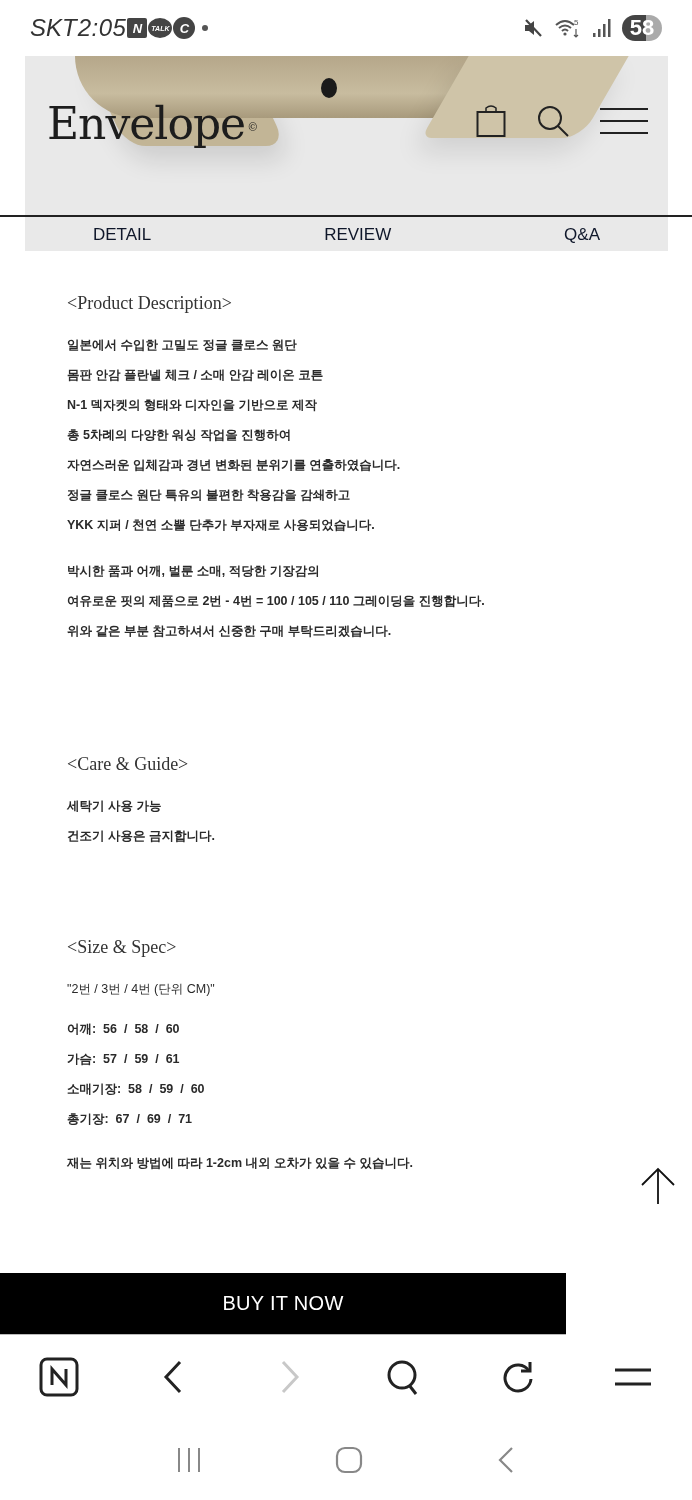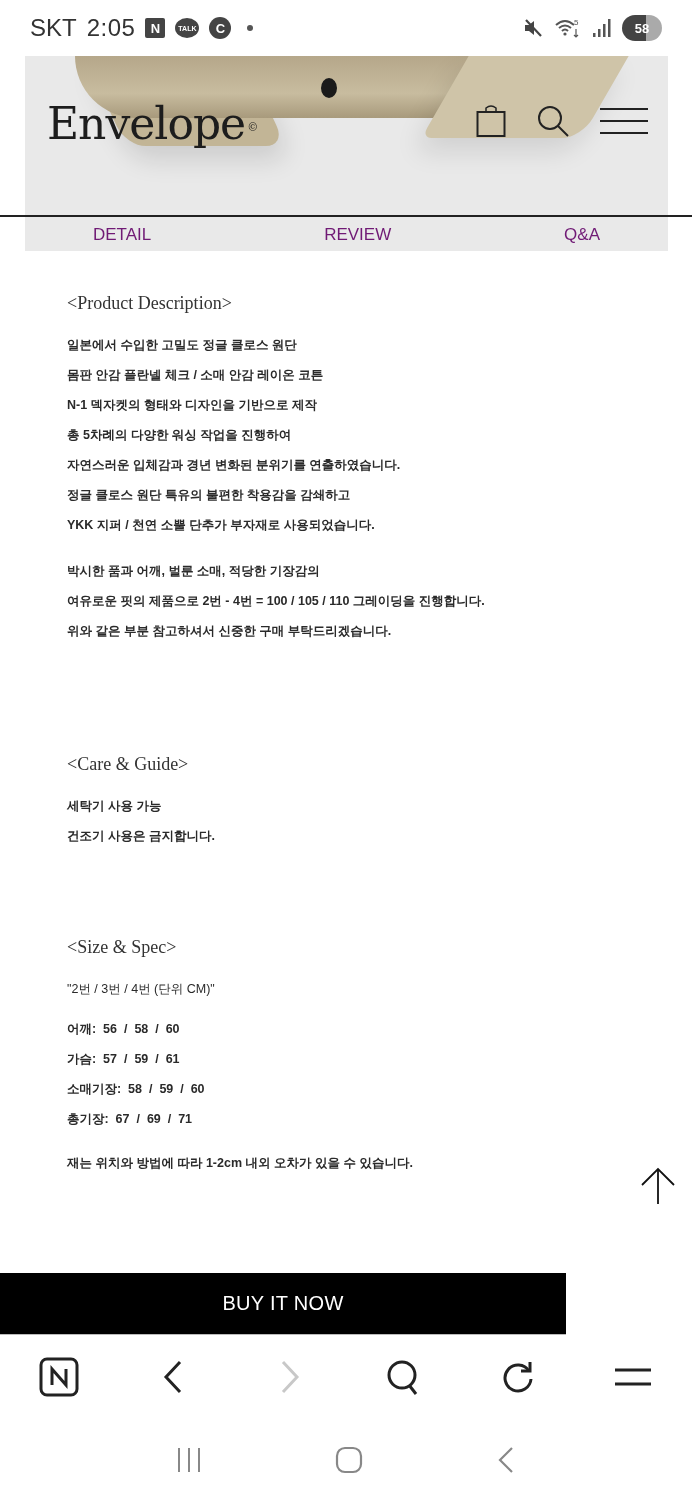--- a/index.html
+++ b/index.html
@@ -1,39 +1,39 @@
 <!DOCTYPE html>
 <html><head>
 <meta charset="utf-8">
 <style>
   * { box-sizing: border-box; margin: 0; padding: 0; }
   html, body { width: 692px; height: 1500px; background: #ffffff; overflow: hidden; }
   body { position: relative; font-family: "Liberation Sans", "DejaVu Sans", sans-serif; color: #222; }
 
   
   .status-bar { position: absolute; top: 0; left: 0; width: 692px; height: 56px; background: #fff; display: flex; align-items: center; padding: 0 30px; }
-  .status-left { display: flex; align-items: center; gap: 10px; font-size: 24px; color: #333; }
+  .status-left { display: flex; align-items: center; gap: 1px; font-size: 24px; color: #333; font-style: italic; }
   .status-time { font-size: 24px; letter-spacing: 0.5px; }
   .notif-n { width: 20px; height: 20px; background: #444; color: #fff; font-size: 13px; font-weight: bold; display: flex; align-items: center; justify-content: center; border-radius: 2px; }
   .notif-talk { width: 24px; height: 20px; background: #444; color: #fff; font-size: 7px; font-weight: bold; display: flex; align-items: center; justify-content: center; border-radius: 50%; }
   .notif-c { width: 22px; height: 22px; background: #444; color: #fff; font-size: 13px; font-weight: bold; display: flex; align-items: center; justify-content: center; border-radius: 50%; }
   .notif-dot { width: 6px; height: 6px; background: #555; border-radius: 50%; margin-left: 6px; }
   .status-right { margin-left: auto; display: flex; align-items: center; gap: 10px; }
-  .battery { width: 40px; height: 26px; border-radius: 13px; background: linear-gradient(90deg, #444 0 60%, #aaa 60% 100%); color: #fff; font-size: 13px; font-weight: bold; display: flex; align-items: center; justify-content: center; }
+  .battery { width: 40px; height: 26px; border-radius: 13px; background: linear-gradient(90deg, #444 0 60%, #aaa 60% 100%); color: #fff; font-size: 22px; font-weight: bold; display: flex; align-items: center; justify-content: center; }
 
   
   .site-header { position: absolute; top: 56px; left: 25px; width: 643px; height: 195px; background: #e9e9e9; overflow: hidden; }
   .jacket { position: absolute; top: 0; left: 50px; width: 520px; height: 62px; background: linear-gradient(180deg, #b5a78a 0%, #c8bc9f 60%, #a89a7c 100%); border-radius: 0 0 60px 80px; }
   .jacket-flap-l { position: absolute; top: 0; left: 80px; width: 160px; height: 90px; background: #c2b596; transform: skewX(25deg); border-radius: 0 0 20px 20px; box-shadow: 0 14px 24px rgba(0,0,0,0.12); }
   .jacket-flap-r { position: absolute; top: 0; left: 420px; width: 160px; height: 82px; background: #cfc4a8; transform: skewX(-30deg); border-radius: 0 0 20px 10px; box-shadow: 0 14px 24px rgba(0,0,0,0.10); }
   .jacket-button { position: absolute; top: 22px; left: 296px; width: 16px; height: 20px; border-radius: 50%; background: #1a1a1a; }
   .logo { position: absolute; top: 42px; left: 22px; font-family: "DejaVu Serif", "Liberation Serif", serif; font-size: 44px; color: #1d1d1d; letter-spacing: -1px; }
   .logo-mark { font-size: 11px; vertical-align: middle; margin-left: 2px; }
   .hdr-icons { position: absolute; top: 48px; right: 20px; display: flex; align-items: center; gap: 30px; }
-  .tabs { position: absolute; bottom: 6px; left: 0; width: 100%; display: flex; justify-content: space-between; padding: 0 68px; font-size: 17px; color: #701a75; align-items: flex-end; }
+  .tabs { position: absolute; bottom: 6px; left: 0; width: 100%; display: flex; justify-content: space-between; padding: 0 68px; font-size: 17px; color: #0f172a; align-items: flex-end; }
   .tab { cursor: pointer; }
   .header-rule { position: absolute; top: 215px; left: 0; width: 692px; height: 2px; background: #222; }
 
   
   .content { position: absolute; top: 265px; left: 67px; width: 600px; }
   .section-title { font-family: "Liberation Serif", "DejaVu Serif", serif; font-size: 18px; color: #333; margin-bottom: 22px; margin-top: 28px; }
   .line { font-size: 12.5px; font-weight: bold; color: #2a2a2a; height: 30px; line-height: 18px; }
   .gap { height: 16px; }
   .spec-title { height: 40px; }
 

